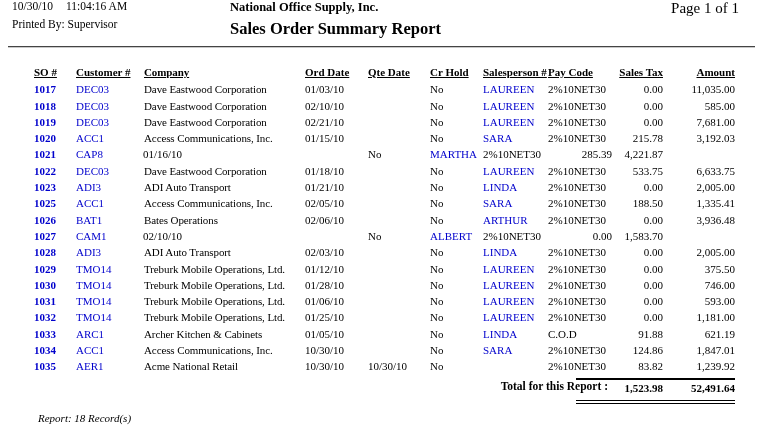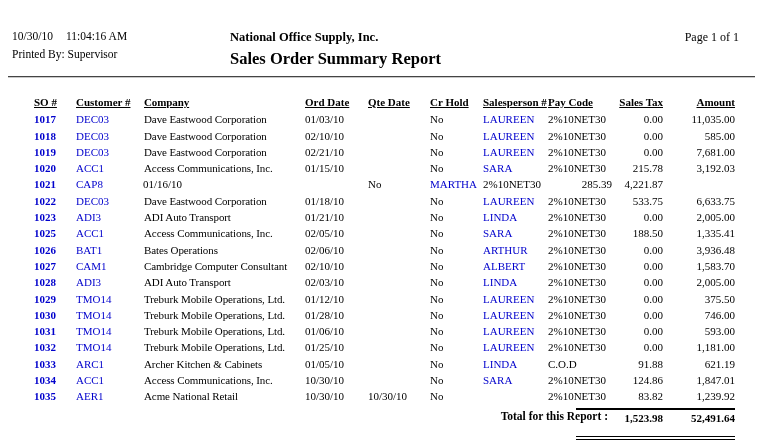--- a/index.html
+++ b/index.html
@@ -13,31 +13,30 @@
     font-family: "Liberation Serif", "DejaVu Serif", serif;
     color: #000;
     overflow: hidden;
     --link-blue: #0000CC;
   }
   .page { width: 763px; height: 447px; position: relative; }
 
   
   .page-header {
     display: flex;
-    padding-top: 30px;
     align-items: flex-start;
   }
   .ph-left { width: 230px; padding-left: 12px; box-sizing: border-box; font-size: 11.5px; }
   .ph-datetime { white-space: nowrap; }
   .ph-date { display: inline-block; min-width: 51px; }
   .ph-printedby { margin-top: 6px; }
   .ph-center { flex: 1; }
   .ph-company { font-weight: bold; font-size: 12.5px; }
   .ph-title { font-weight: bold; font-size: 16.5px; margin-top: 4px; }
-  .ph-right { width: 230px; text-align: right; padding-right: 24px; box-sizing: border-box; font-size: 12px; }
+  .ph-right { width: 230px; text-align: right; padding-right: 24px; box-sizing: border-box; font-size: 15px; }
 
   .rule {
     margin: 7px 8px 0 8px;
     height: 0;
     border-top: 1px solid #444;
     border-bottom: 1px solid #c9c9c9;
   }
 
   
   .table { margin-top: 16px; }
@@ -75,21 +74,21 @@
     text-align: right;
     font-weight: bold;
     padding-right: 4px;
     font-size: 11.5px;
   }
   .t-val {
     font-weight: bold;
     text-align: right;
     border-top: 2px solid #000;
     border-bottom: 4px double #000;
-    padding-bottom: 10px;
+    padding-bottom: 4px;
   }
   .t-tax { grid-column: 9; margin-left: -36px; }
   .t-amt { grid-column: 10; margin-left: -12px; }
 
   
   .report-footer {
     margin: 8px 0 0 38px;
     font-size: 11px;
     font-style: italic;
   }
@@ -242,21 +241,20 @@
       <div class="cell c-cr">No</div>
       <div class="cell c-sales">ARTHUR</div>
       <div class="cell c-pay">2%10NET30</div>
       <div class="cell c-tax">0.00</div>
       <div class="cell c-amt">3,936.48</div>
     </div>
 
     <div class="row">
       <div class="cell c-so">1027</div>
       <div class="cell c-cust">CAM1</div>
-      <div class="cell c-comp">Cambridge Computer Consultant</div>
       <div class="cell c-ord">02/10/10</div>
       <div class="cell c-qte"></div>
       <div class="cell c-cr">No</div>
       <div class="cell c-sales">ALBERT</div>
       <div class="cell c-pay">2%10NET30</div>
       <div class="cell c-tax">0.00</div>
       <div class="cell c-amt">1,583.70</div>
     </div>
 
     <div class="row">

